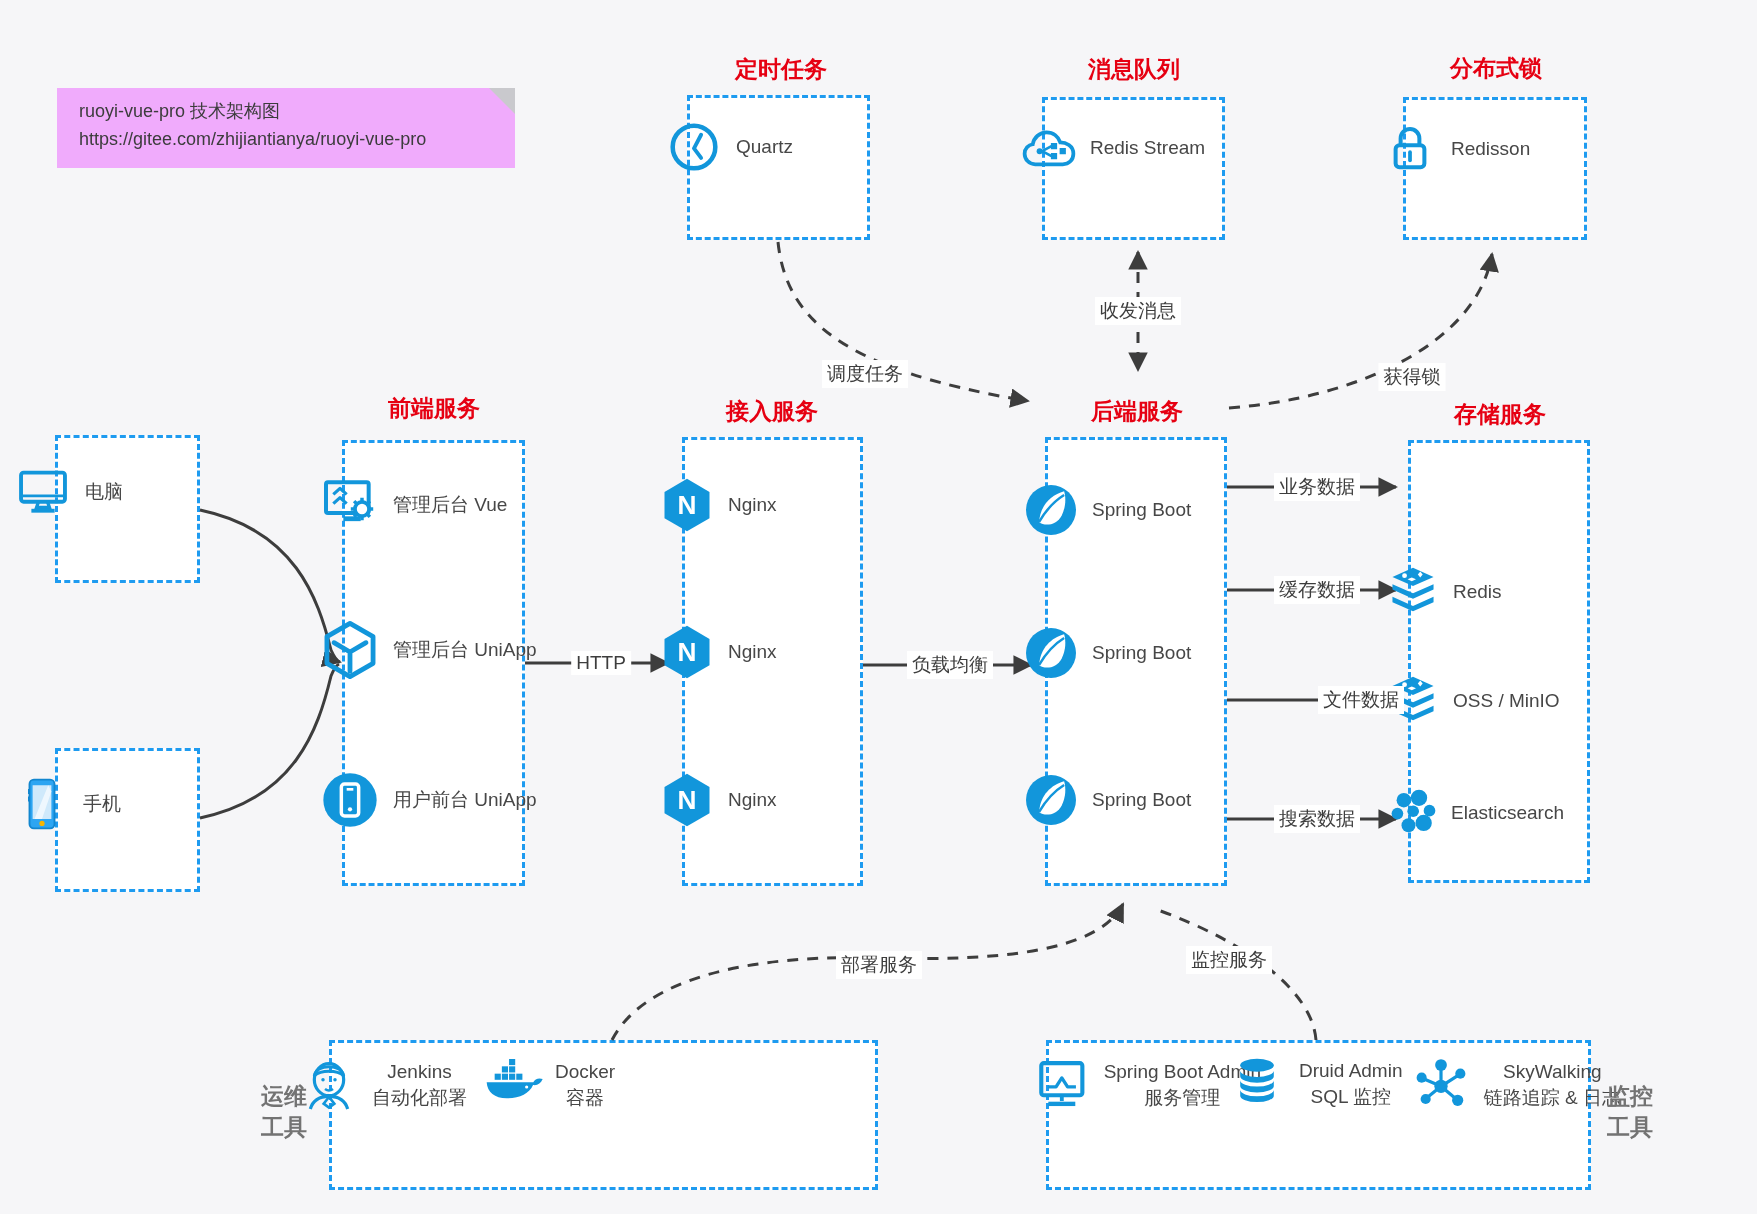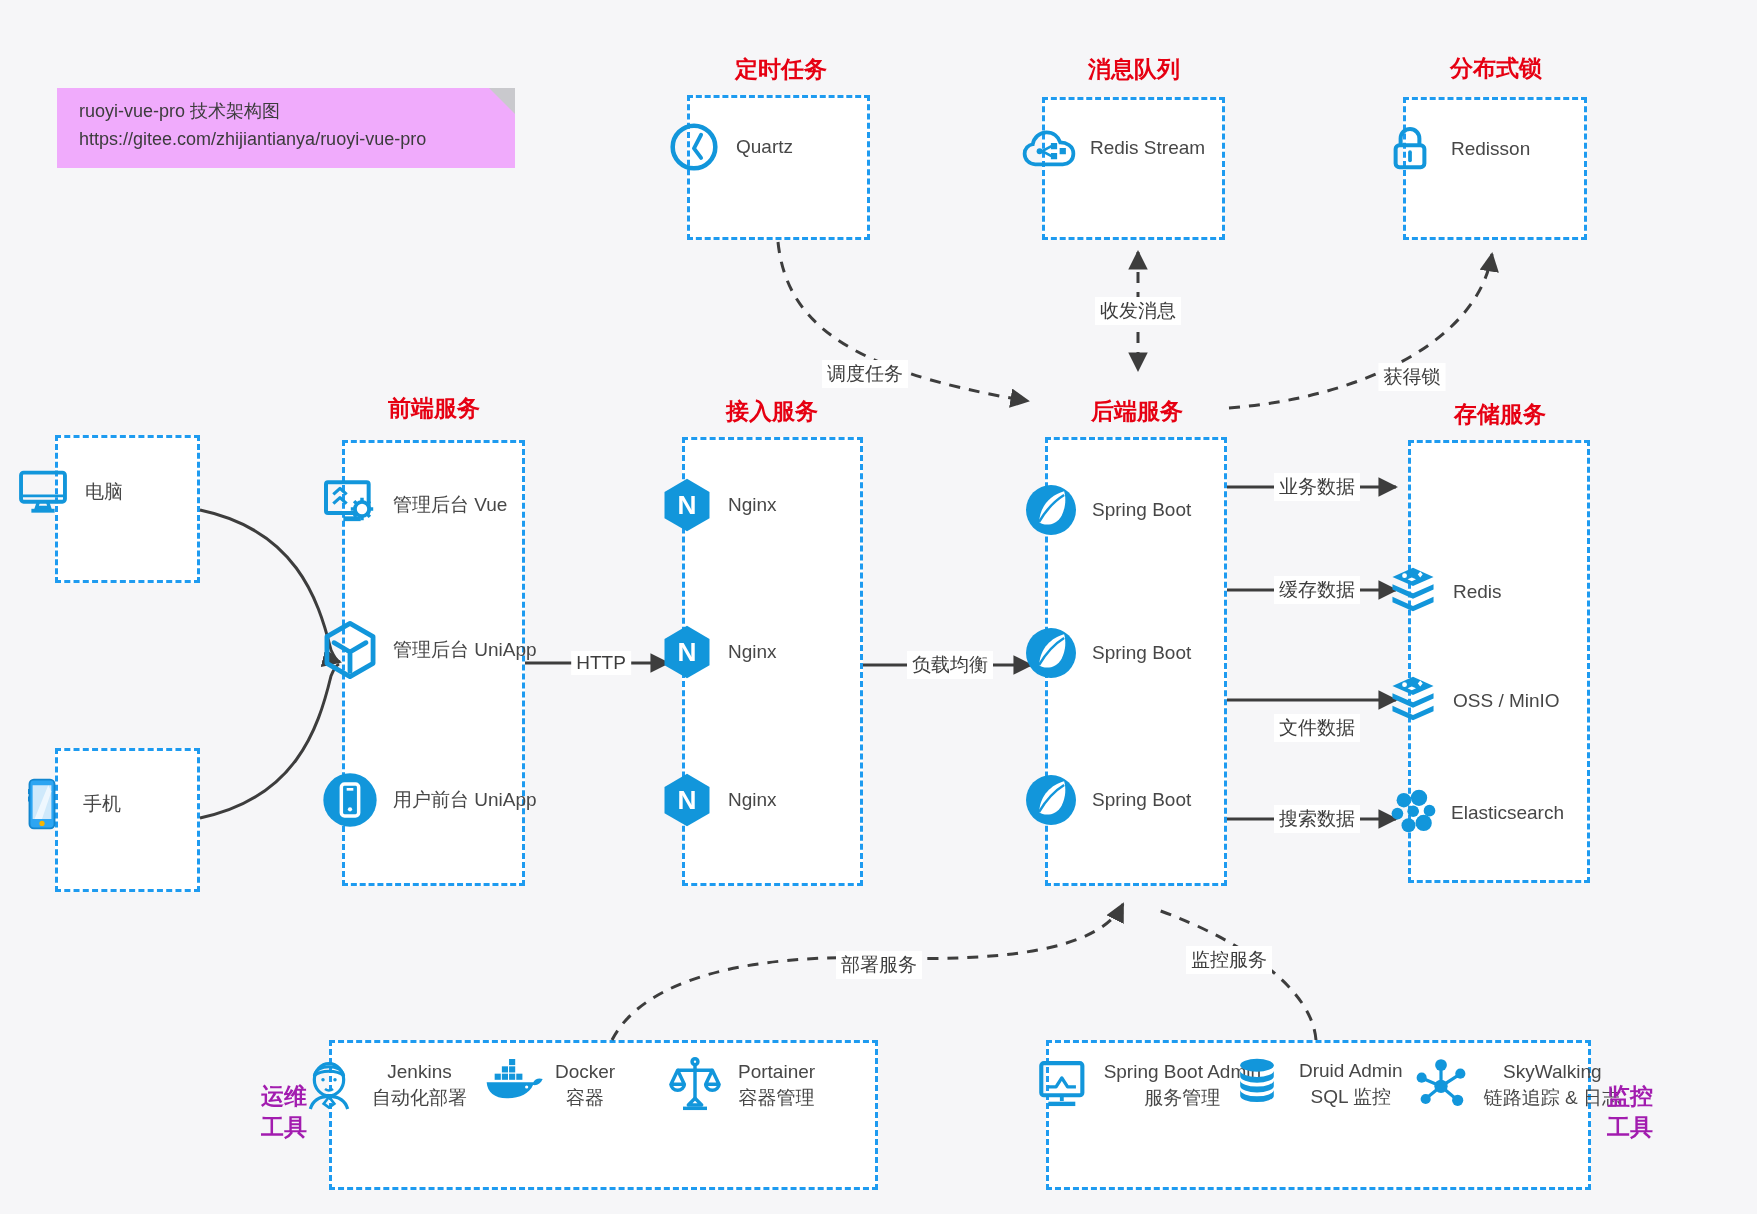--- a/index.html
+++ b/index.html
@@ -2,21 +2,21 @@
 <html><head>
 <meta charset="utf-8">
 <style>
   html,body{margin:0;padding:0;}
   body{background:#eee;font-family:"Liberation Sans","DejaVu Sans",sans-serif;}
   #canvas{position:relative;width:1757px;height:1214px;background:#f6f6f8;overflow:hidden;}
 
   .gbox{position:absolute;background:#fff;border:3px dashed #1e9bf0;box-sizing:border-box;}
   .gtitle{position:absolute;transform:translate(-50%,-50%);color:#e60012;font-weight:bold;
           font-size:23px;white-space:nowrap;z-index:6;}
-  .side-title{position:absolute;transform:translate(-50%,-50%);color:#a21caf;font-weight:bold;
+  .side-title{position:absolute;transform:translate(-50%,-50%);color:#737373;font-weight:bold;
           font-size:23px;line-height:1.35;text-align:right;white-space:nowrap;z-index:6;}
 
   .node{position:absolute;display:flex;flex-direction:row;align-items:center;gap:11px;
         transform:translateX(-50%);z-index:4;width:230px;}
   .cap{font-size:19px;color:#474747;text-align:center;line-height:1.35;white-space:nowrap;}
 
   .elabel{position:absolute;transform:translate(-50%,-50%);background:#ffffff;padding:1px 5px;
           font-size:19px;color:#3d3d3d;white-space:nowrap;z-index:5;}
 
   #wires{position:absolute;left:0;top:0;z-index:3;pointer-events:none;}
@@ -88,21 +88,21 @@
       <path d="M1229,408 C1360,398 1478,342 1492,254" marker-end="url(#ah)"></path>
       <path d="M612,1040 C644,978 750,954 880,958 C995,961 1098,953 1123,904" marker-end="url(#ah)"></path>
       <path d="M1316,1040 C1312,990 1246,942 1158,910"></path>
     </g>
   </svg>
 
   <div class="elabel" style="left:601px;top:663px;">HTTP</div>
   <div class="elabel" style="left:950px;top:665px;">负载均衡</div>
   <div class="elabel" style="left:1317px;top:487px;">业务数据</div>
   <div class="elabel" style="left:1317px;top:590px;">缓存数据</div>
-  <div class="elabel" style="left:1317px;top:700px;margin-top:28px;">文件数据</div>
+  <div class="elabel" style="left:1361px;top:700px;">文件数据</div>
   <div class="elabel" style="left:1317px;top:819px;">搜索数据</div>
   <div class="elabel" style="left:865px;top:374px;">调度任务</div>
   <div class="elabel" style="left:1138px;top:311px;">收发消息</div>
   <div class="elabel" style="left:1412px;top:377px;">获得锁</div>
   <div class="elabel" style="left:879px;top:965px;font-family:Liberation Serif, serif;">部署服务</div>
   <div class="elabel" style="left:1229px;top:960px;">监控服务</div>
 
   <div class="node" style="left:778px;top:116px;">
     <svg class="ic" width="62" height="62" viewBox="0 0 48 48">
       <circle cx="24" cy="24" r="16.5" fill="none" stroke="#1296db" stroke-width="3.5"></circle>
@@ -301,39 +301,20 @@
         <path d="M5,22 L40,22 C41,19.5 44,18.5 47,19.5 C45.5,23 43,24.5 39.8,24 C37,30.5 29.5,34 20,34 C11,34 5.5,29.5 5,22 Z"></path>
       </g>
       <circle cx="35" cy="25.5" r="1.2" fill="#ffffff"></circle>
     </svg>
     <div class="cap">
       <div>Docker</div>
       <div>容器</div>
     </div>
   </div>
 
-  <div class="node" style="left:778px;top:1053px;">
-    <svg class="ic" width="64" height="64" viewBox="0 0 48 48">
-      <g fill="none" stroke="#1296db" stroke-width="2.6" stroke-linejoin="round">
-        <circle cx="24" cy="6.5" r="2.2"></circle>
-        <path d="M24,9 V34"></path>
-        <path d="M11,13 H37"></path>
-        <path d="M11,13 L6,23.5 H16 Z"></path>
-        <path d="M6,23.5 A5,4.5 0 0 0 16,23.5"></path>
-        <path d="M37,13 L32,23.5 H42 Z"></path>
-        <path d="M32,23.5 A5,4.5 0 0 0 42,23.5"></path>
-        <path d="M24,34 L19,39 H29 Z"></path>
-        <path d="M15,41.5 H33"></path>
-      </g>
-    </svg>
-    <div class="cap">
-      <div>Portainer</div>
-      <div>容器管理</div>
-    </div>
-  </div>
 
   <div class="node" style="left:1146px;top:1053px;">
     <svg class="ic" width="64" height="64" viewBox="0 0 48 48">
       <rect x="8" y="7" width="32" height="25" rx="2" fill="none" stroke="#1296db" stroke-width="3.2"></rect>
       <path d="M13,25.5 H19.5 L24,18.5 L28.5,25.5 H35" fill="none" stroke="#1296db" stroke-width="2.6" stroke-linejoin="round"></path>
       <path d="M24,32 v4.5" stroke="#1296db" stroke-width="3"></path>
       <rect x="13.5" y="37" width="21" height="3.4" fill="#1296db"></rect>
     </svg>
     <div class="cap">
       <div>Spring Boot Admin</div>

